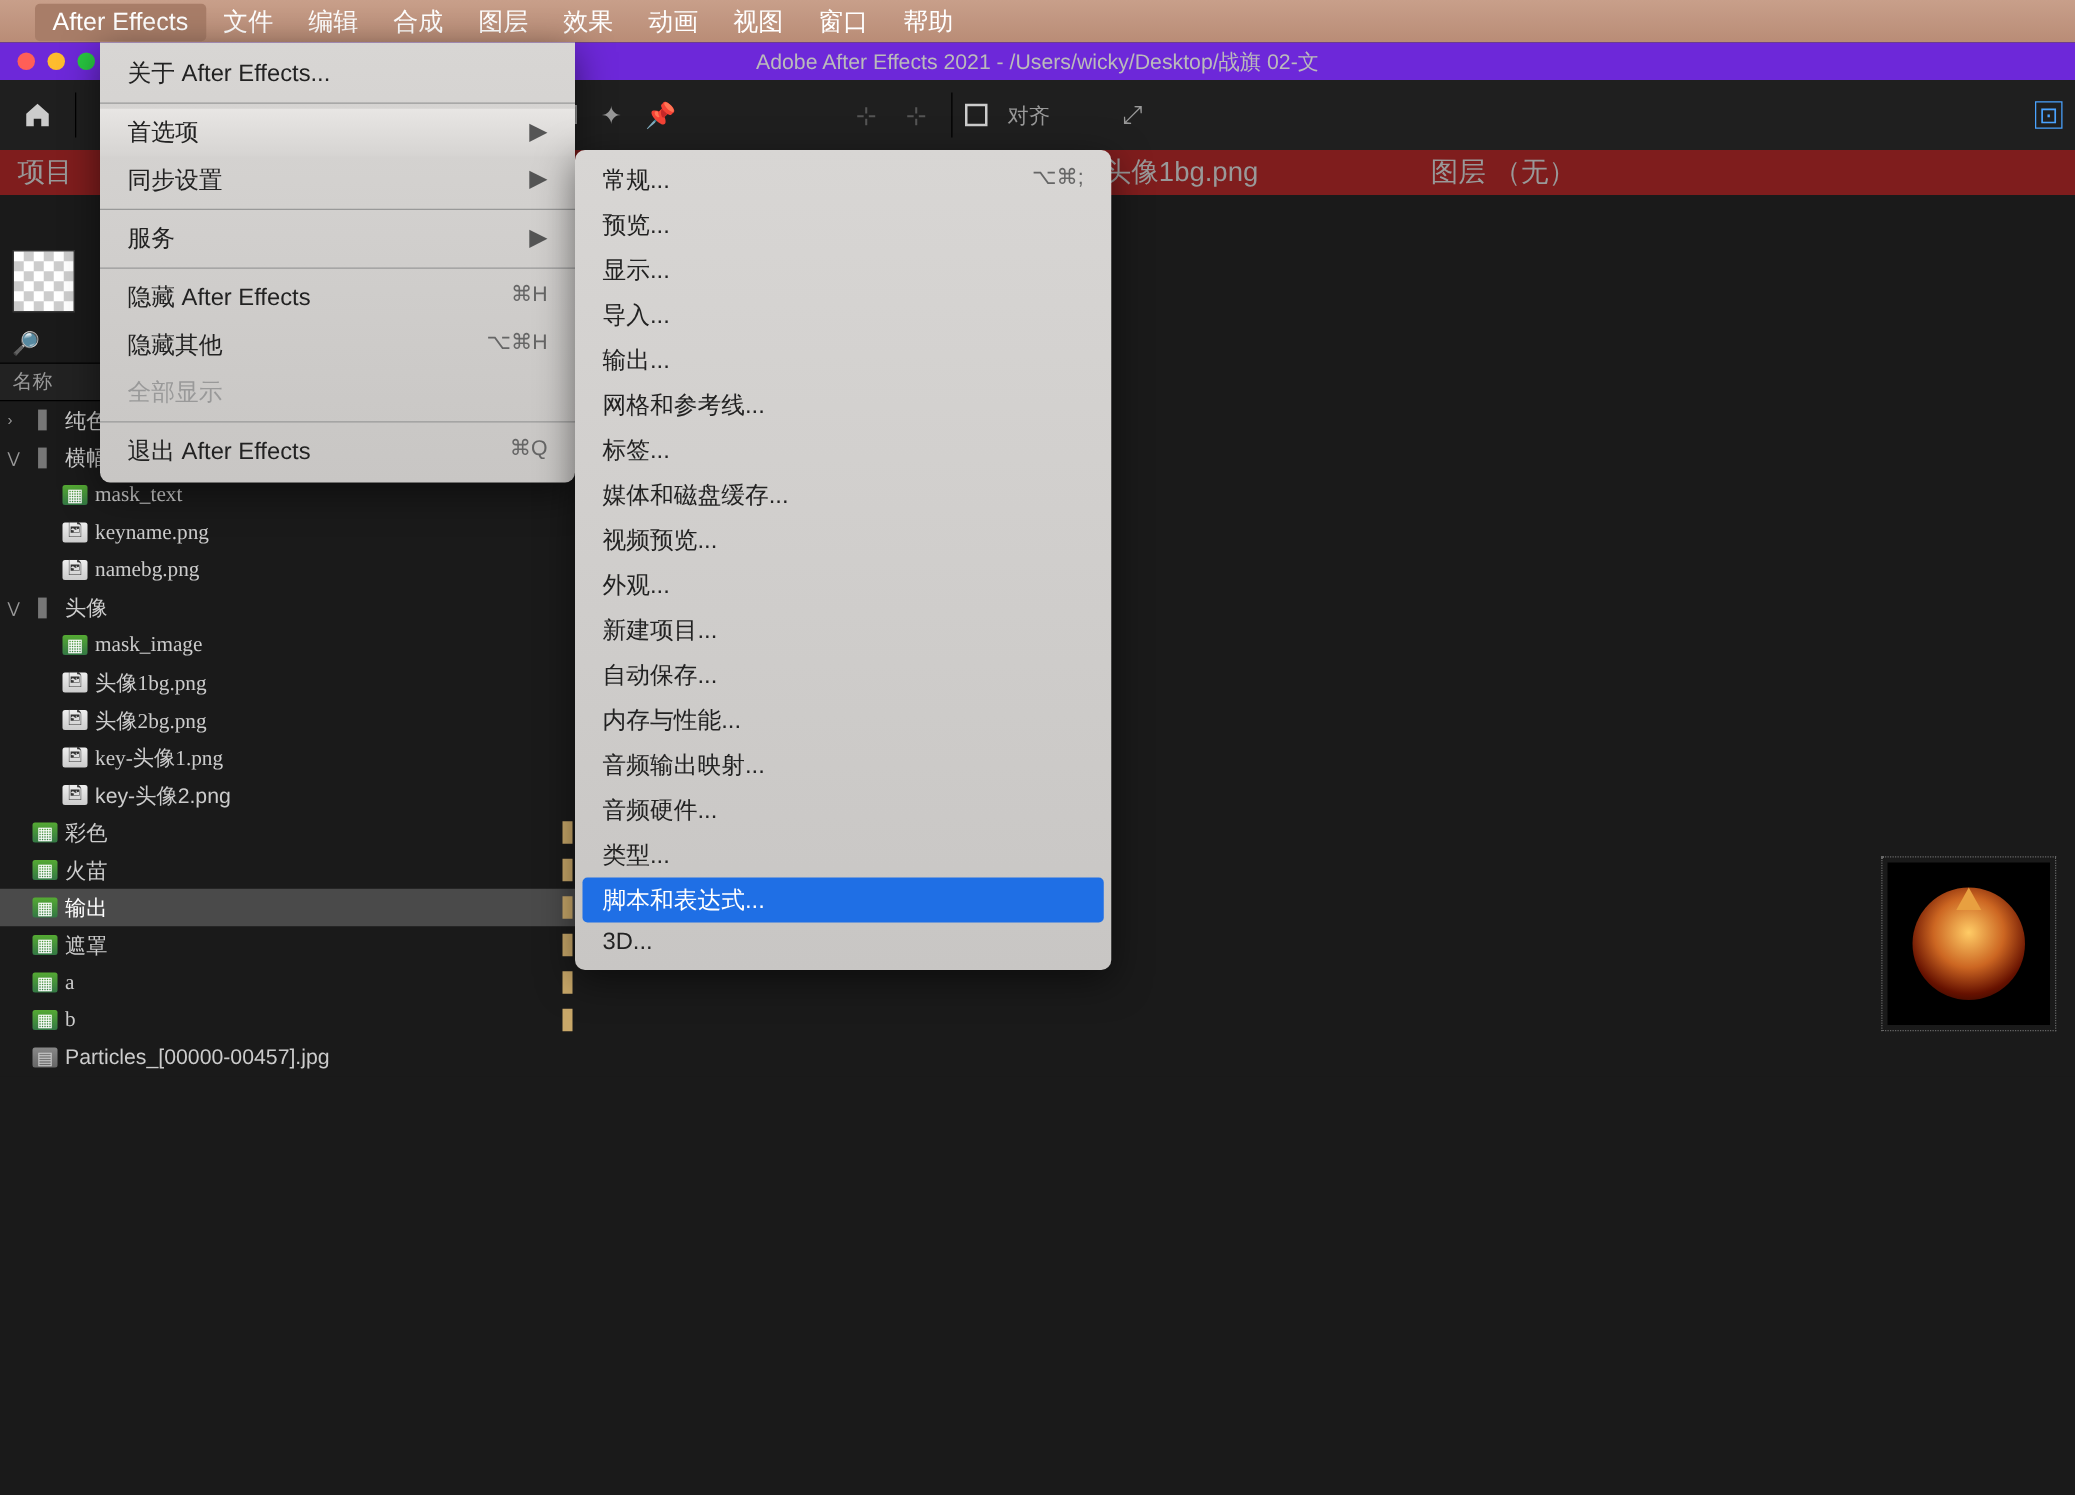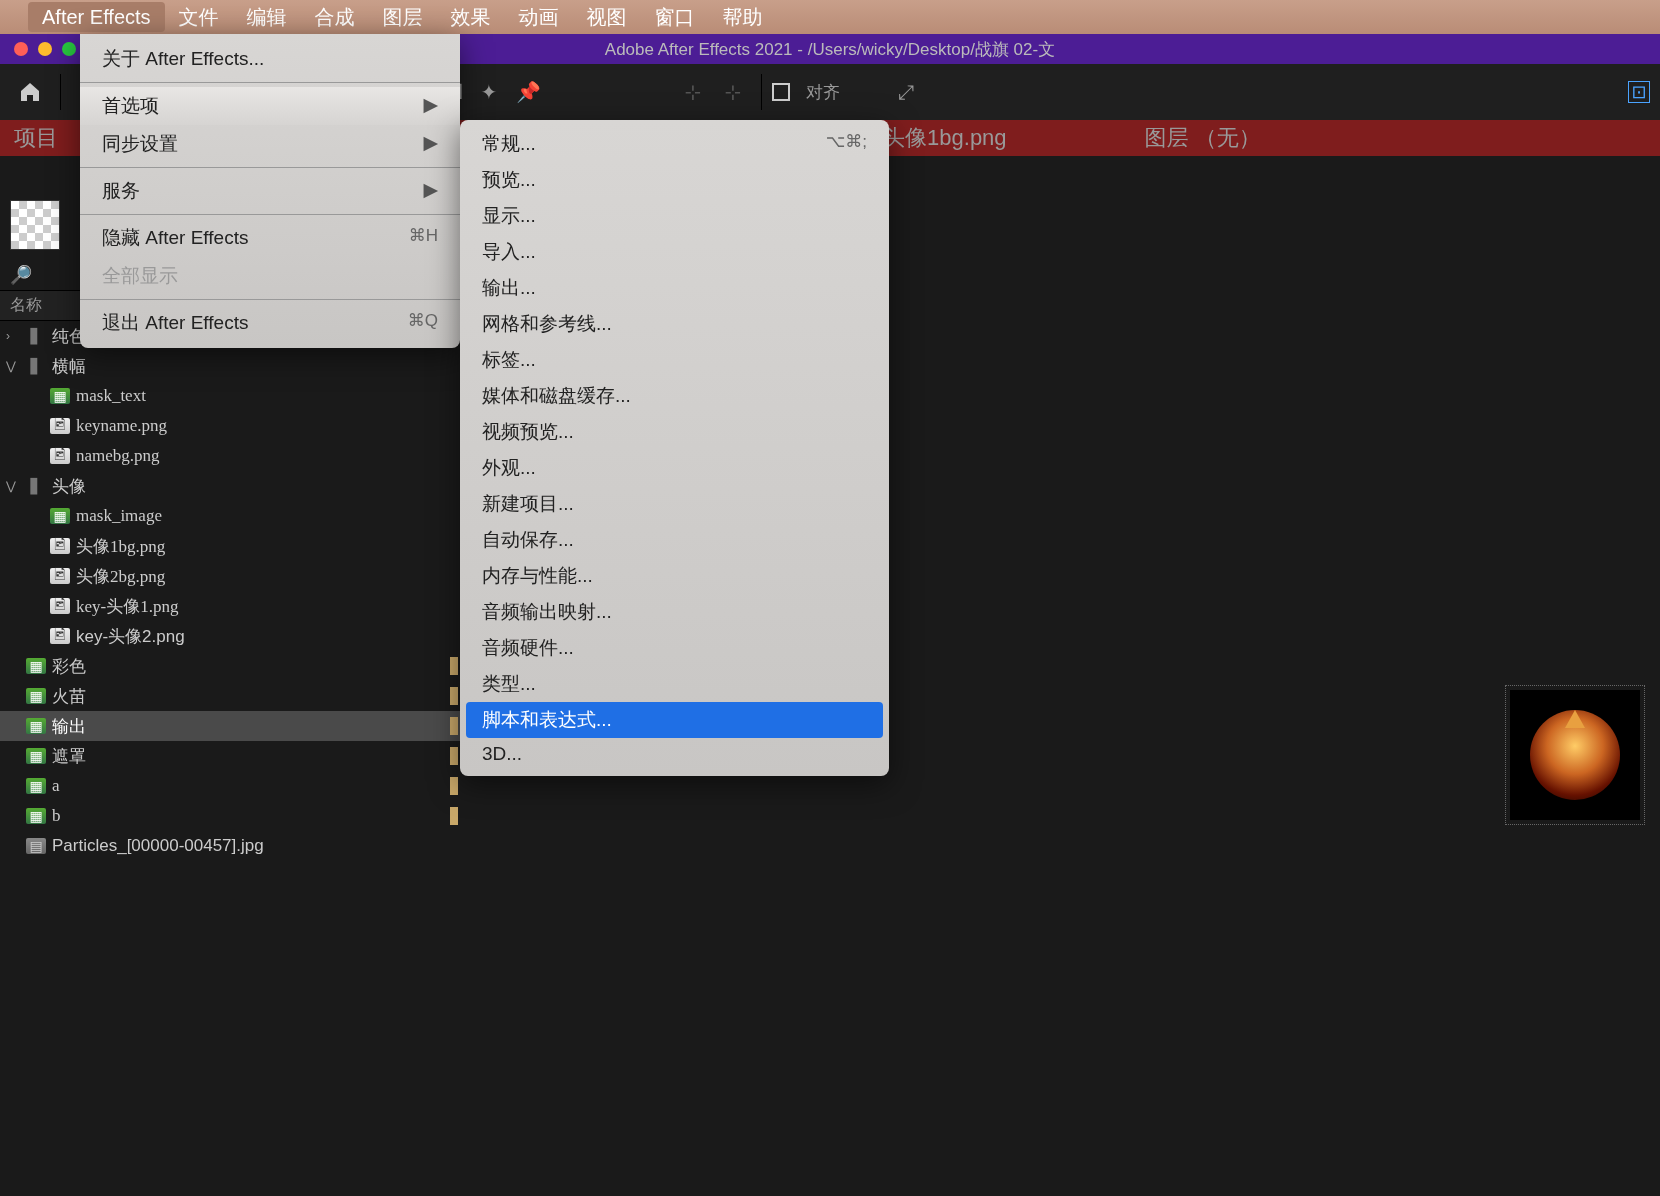--- a/index.html
+++ b/index.html
@@ -5,21 +5,21 @@
 * { margin: 0; padding: 0; box-sizing: border-box; font-family: -apple-system, "Helvetica Neue", Arial, sans-serif; }
 body { background: #1a1a1a; width: 1660px; height: 1196px; overflow: hidden; color: #ccc; font-size: 18px; user-select: none; }
 
 
 .menubar { height: 34px; background: linear-gradient(#c89f8a,#b98c76); display: flex; align-items: center; padding: 0 8px; color: #fff; font-size: 20px; font-weight: 500; }
 .menubar .apple { font-size: 22px; margin-right: 20px; }
 .menubar .mitem { padding: 4px 14px; border-radius: 4px; }
 .menubar .mitem.active { background: #a87d68; }
 
 
-.titlebar { height: 30px; background: #4c1d95; display: flex; align-items: center; font-size: 17px; color: #bbb; position: relative; }
+.titlebar { height: 30px; background: #6d28d9; display: flex; align-items: center; font-size: 17px; color: #bbb; position: relative; }
 .traffic { display: flex; gap: 10px; margin-left: 14px; }
 .tdot { width: 14px; height: 14px; border-radius: 50%; }
 .tred { background: #ff5f57; } .tyel { background: #febc2e; } .tgrn { background: #28c840; }
 .titlebar .ttext { position:absolute; left:50%; transform:translateX(-50%); white-space:nowrap; }
 
 
 .toolbar { height: 56px; background: #1f1f1f; display: flex; align-items: center; padding: 0 10px; gap: 4px; color:#999; }
 .toolbar .home { width:40px; height:40px; display:flex; align-items:center; justify-content:center; }
 .toolbar .tool { width:36px; height:36px; display:flex; align-items:center; justify-content:center; font-size:20px; }
 .toolbar .sep { width:1px; height:36px; background:#000; margin:0 6px; }
@@ -277,20 +277,24 @@
     <div class="sep"></div>
     <div class="mrow">
       <span>服务</span>
       <span class="arrow">▶</span>
     </div>
     <div class="sep"></div>
     <div class="mrow">
       <span>隐藏 After Effects</span>
       <span class="sc">⌘H</span>
     </div>
+    <div class="mrow">
+      <span>隐藏其他</span>
+      <span class="sc">⌥⌘H</span>
+    </div>
     <div class="mrow disabled">
       <span>全部显示</span>
     </div>
     <div class="sep"></div>
     <div class="mrow">
       <span>退出 After Effects</span>
       <span class="sc">⌘Q</span>
     </div>
   </div>
 

